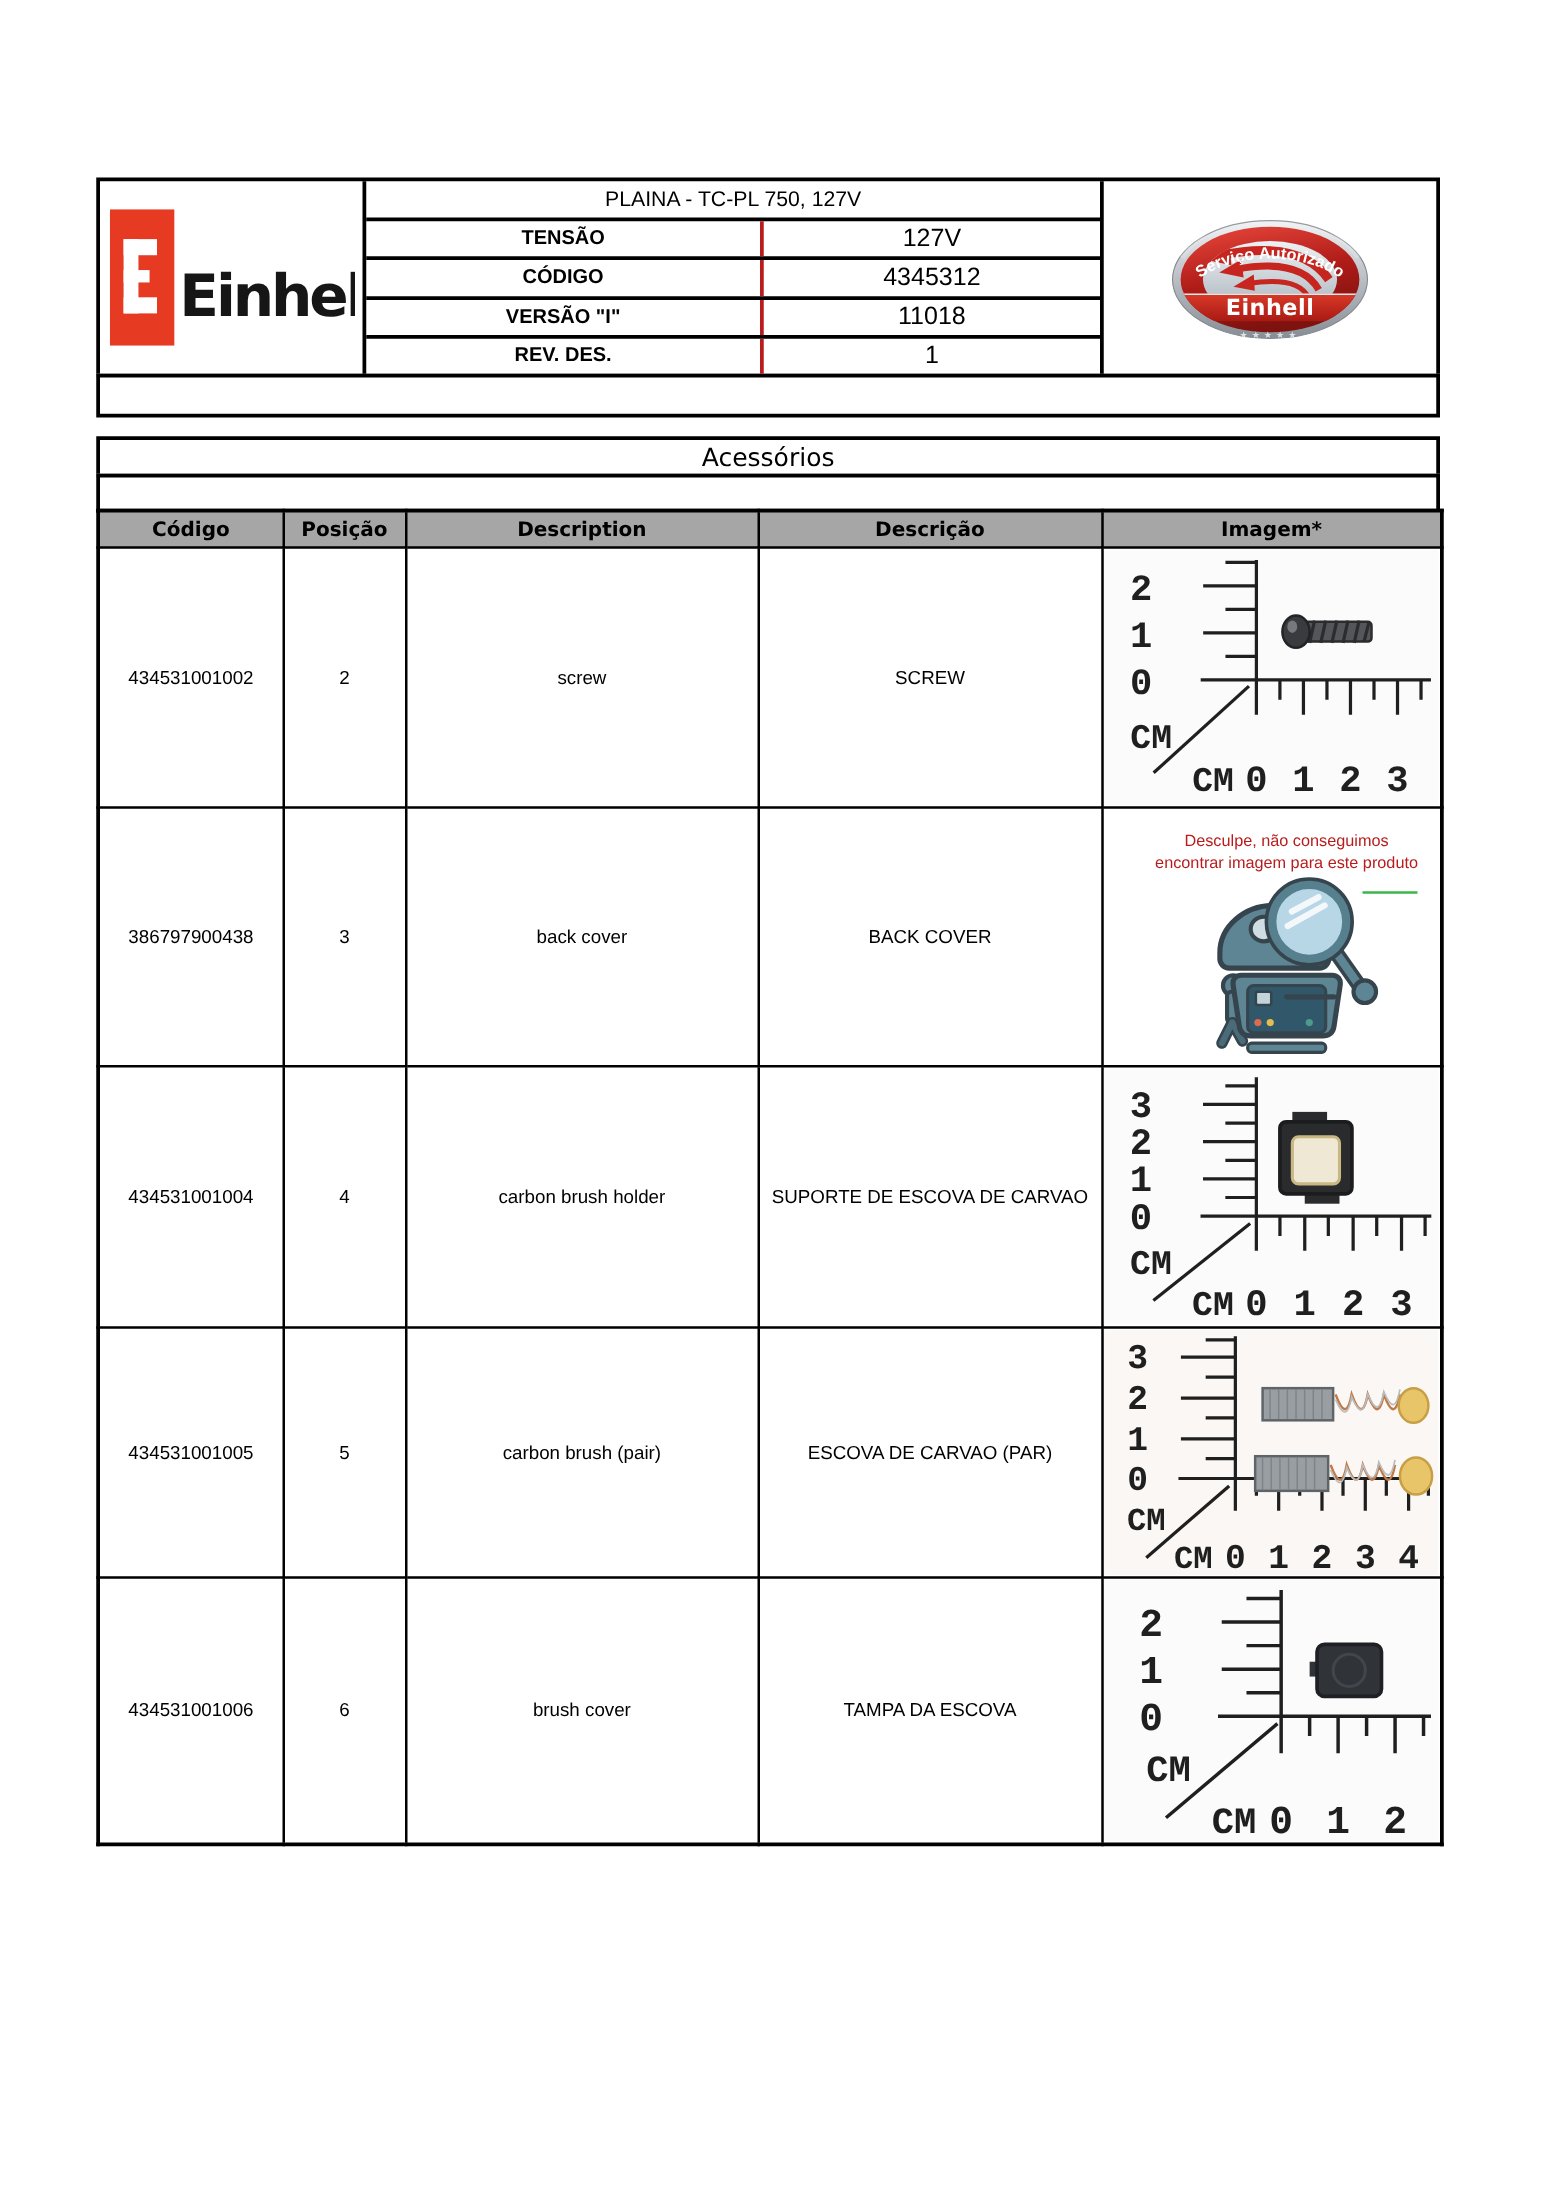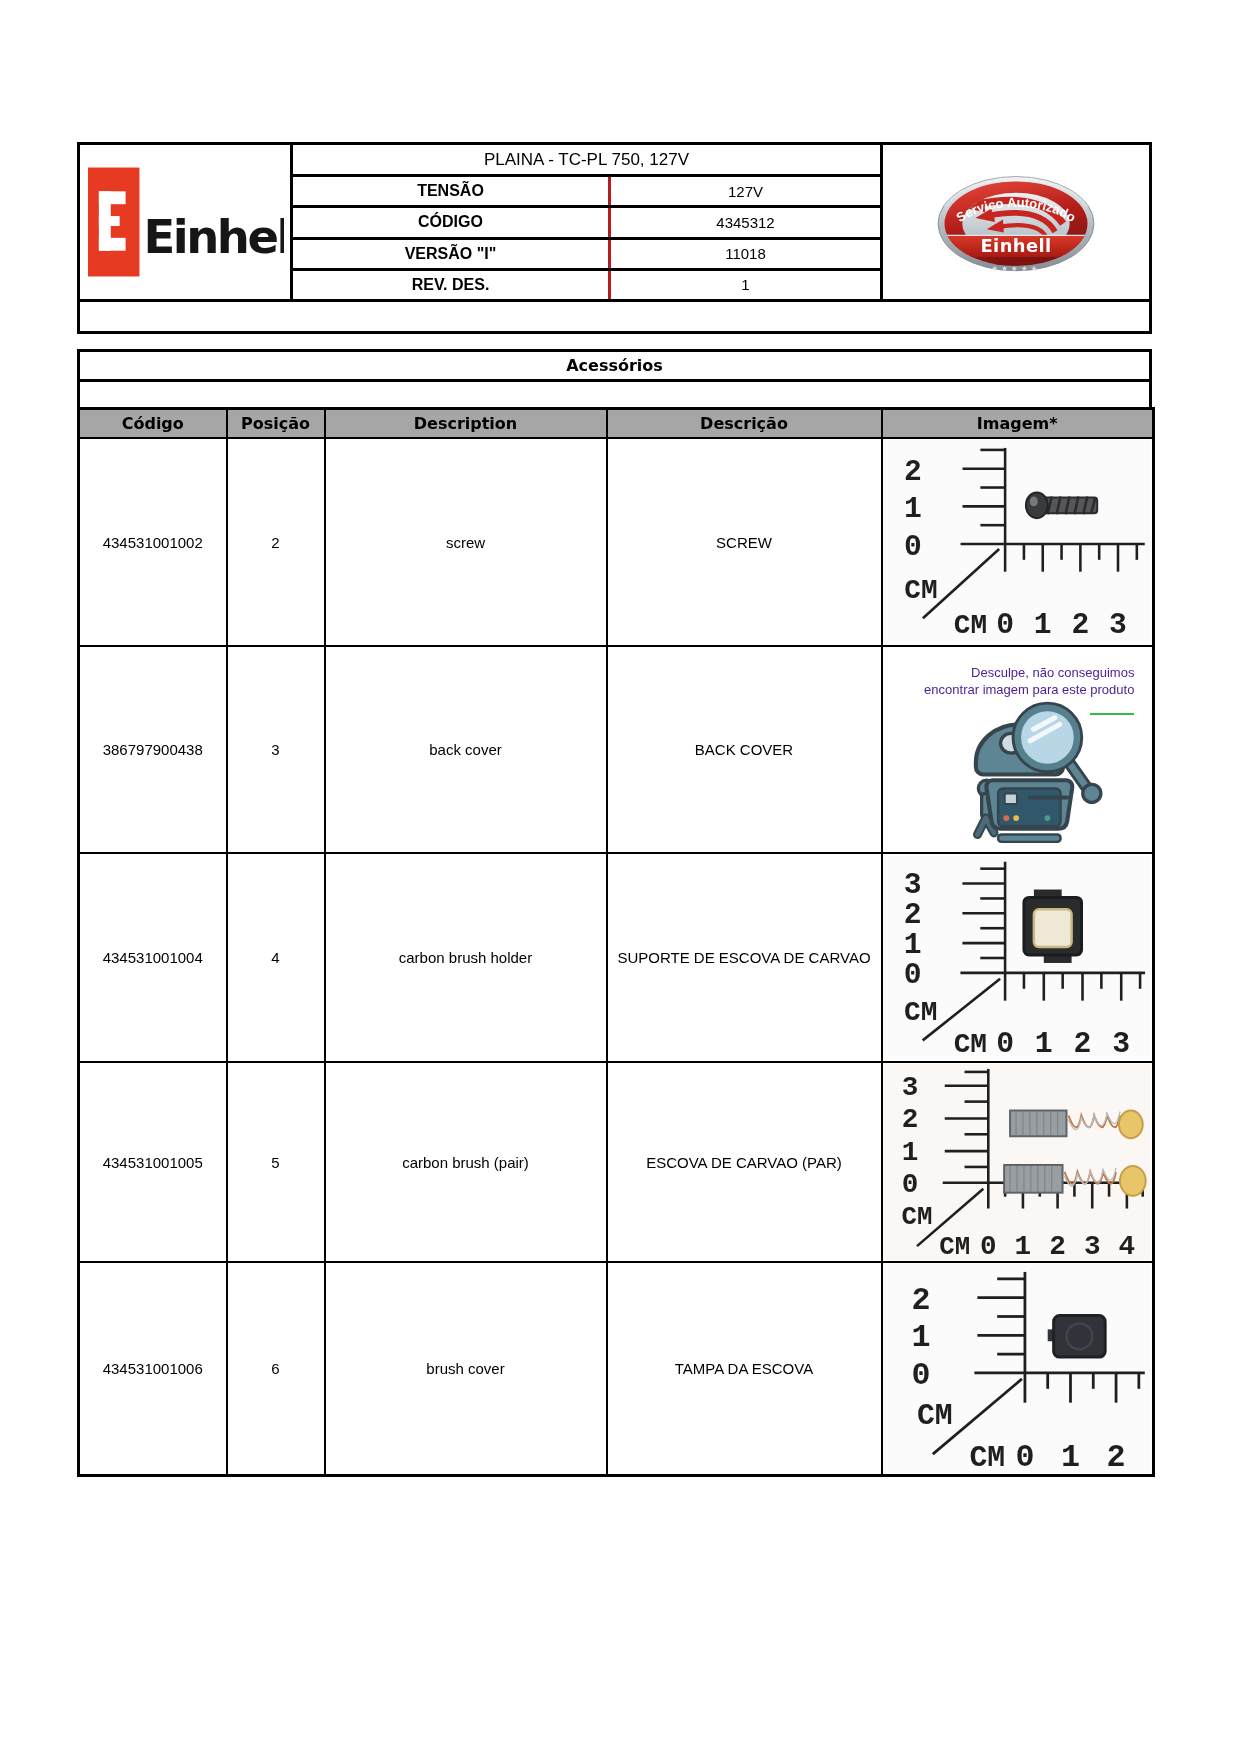--- a/index.html
+++ b/index.html
@@ -7,37 +7,37 @@
   .doc{position:absolute;left:77px;top:142px;width:1075px;}
 
   
   .header-table{display:flex;border:3px solid #000;height:160px;box-sizing:border-box;background:#fff;}
   .logo-cell{width:213px;border-right:3px solid #000;display:flex;align-items:center;justify-content:center;box-sizing:border-box;}
   .mid-cell{width:590px;border-right:3px solid #000;display:flex;flex-direction:column;box-sizing:border-box;}
   .mid-title{height:32px;border-bottom:3px solid #000;display:flex;align-items:center;justify-content:center;font-size:17px;box-sizing:border-box;}
   .mid-row{flex:1;display:flex;border-bottom:3px solid #000;box-sizing:border-box;}
   .mid-row:last-child{border-bottom:none;}
   .mid-label{width:318px;border-right:3px solid #b91c1c;display:flex;align-items:center;justify-content:center;font-weight:bold;font-size:16px;box-sizing:border-box;font-family:"Liberation Sans",sans-serif;}
-  .mid-value{flex:1;display:flex;align-items:center;justify-content:center;font-size:15px;}
+  .mid-value{flex:1;display:flex;align-items:center;justify-content:center;font-size:20px;}
   .badge-cell{flex:1;display:flex;align-items:center;justify-content:center;}
 
   
   .band{border:3px solid #000;margin-top:-3px;box-sizing:border-box;background:#fff;}
   .band.empty1{height:35px;}
-  .band.title{height:33px;display:flex;align-items:center;justify-content:center;font-weight:bold;font-size:16px;font-family:"DejaVu Sans","Liberation Sans",sans-serif;margin-top:15px;}
+  .band.title{height:33px;display:flex;align-items:center;justify-content:center;font-weight:normal;font-size:20px;font-family:"DejaVu Sans","Liberation Sans",sans-serif;margin-top:15px;}
   .band.empty2{height:31px;}
 
   
   table.parts{border-collapse:collapse;width:1075px;table-layout:fixed;margin-top:-3px;border:3px solid #000;}
   table.parts th{background:#a6a6a6;border:2px solid #000;height:25px;font-size:16px;font-weight:bold;font-family:"DejaVu Sans","Liberation Sans",sans-serif;}
   table.parts td{border:2px solid #000;text-align:center;vertical-align:middle;font-size:15px;padding:0;background:#fff;}
   td.imgcell{padding:0;vertical-align:middle;}
   .photo{display:block;margin:0 auto;}
   .noimg-wrap{display:flex;flex-direction:column;align-items:center;padding-top:10px;}
-  .noimg-text{font-size:13px;color:#4c1d95;line-height:17px;text-align:right;margin-left:24px;}
+  .noimg-text{font-size:13px;color:#b91c1c;line-height:17px;text-align:center;margin-left:24px;}
   .uline{border-bottom:2px solid #3cb54a;padding-bottom:16px;}
 
   .ruler-num{font-family:"Liberation Mono","DejaVu Sans Mono",monospace;font-weight:bold;fill:#1f1f1f;}
 </style>
 </head>
 <body>
 
 <div class="doc">
 
   <div class="header-table">

